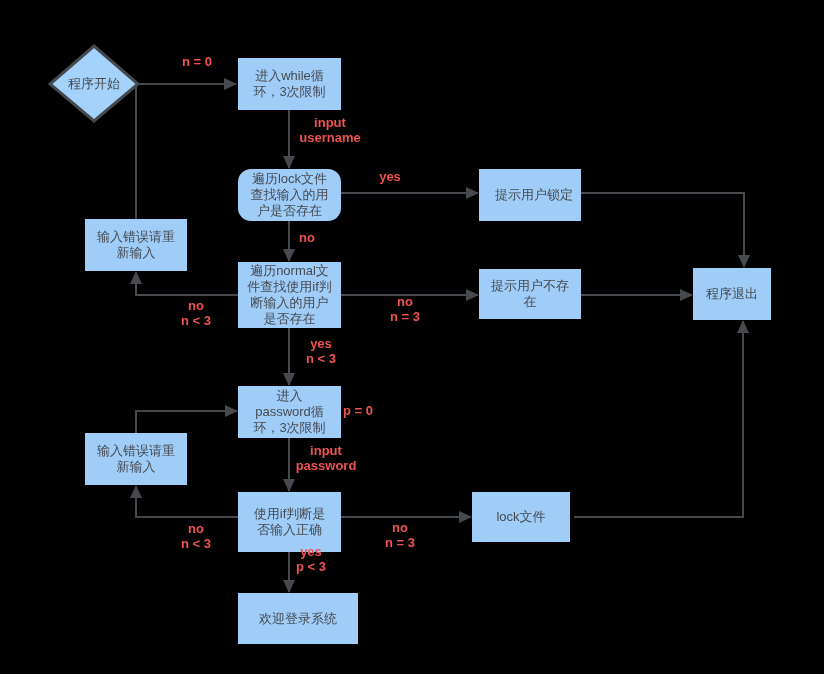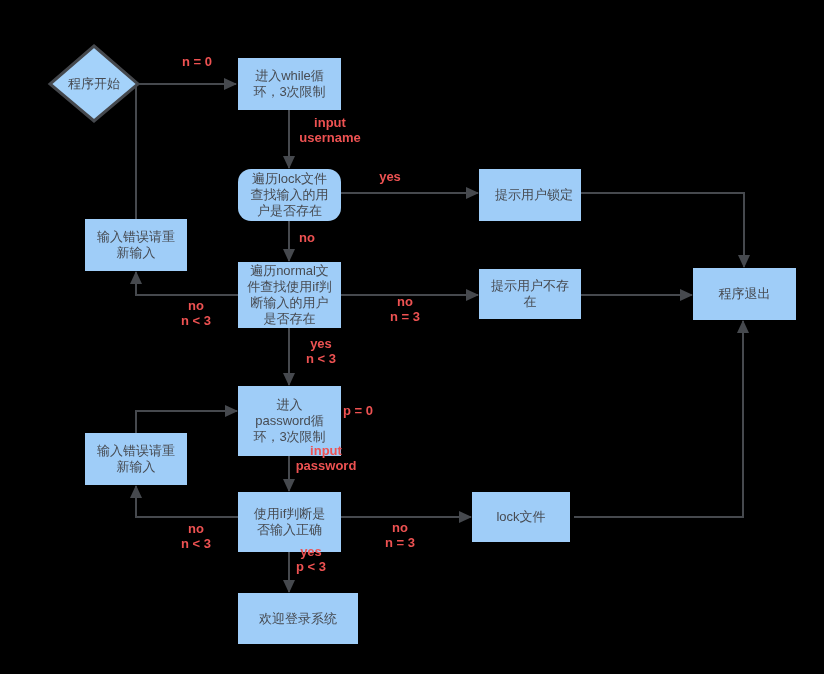--- a/index.html
+++ b/index.html
@@ -76,24 +76,24 @@
       <div class="node rect" style="left: 238px; top: 169px; width: 103px; height: 52px; border-radius: 13px;">遍历lock文件
 查找输入的用
 户是否存在</div>
       <div class="node rect" style="left: 479px; top: 169px; width: 102px; height: 52px; padding-left: 8px;">提示用户锁定</div>
       <div class="node rect" style="left: 238px; top: 262px; width: 103px; height: 66px;">遍历normal文
 件查找使用if判
 断输入的用户
 是否存在</div>
       <div class="node rect" style="left: 479px; top: 269px; width: 102px; height: 50px;">提示用户不存
 在</div>
-      <div class="node rect" style="left: 693px; top: 268px; width: 103px; height: 52px;">程序退出</div>
+      <div class="node rect" style="left: 693px; top: 268px; width: 78px; height: 52px;">程序退出</div>
       <div class="node rect" style="left: 85px; top: 219px; width: 102px; height: 52px;">输入错误请重
 新输入</div>
-      <div class="node rect" style="left: 238px; top: 386px; width: 103px; height: 70px;">进入
+      <div class="node rect" style="left: 238px; top: 386px; width: 103px; height: 52px;">进入
 password循
 环，3次限制</div>
       <div class="node rect" style="left: 85px; top: 433px; width: 102px; height: 52px;">输入错误请重
 新输入</div>
       <div class="node rect" style="left: 238px; top: 492px; width: 103px; height: 60px;">使用if判断是
 否输入正确</div>
       <div class="node rect" style="left: 472px; top: 492px; width: 98px; height: 50px;">lock文件</div>
       <div class="node rect" style="left: 238px; top: 593px; width: 120px; height: 51px;">欢迎登录系统</div>
     </div>
   <div id="labels">

